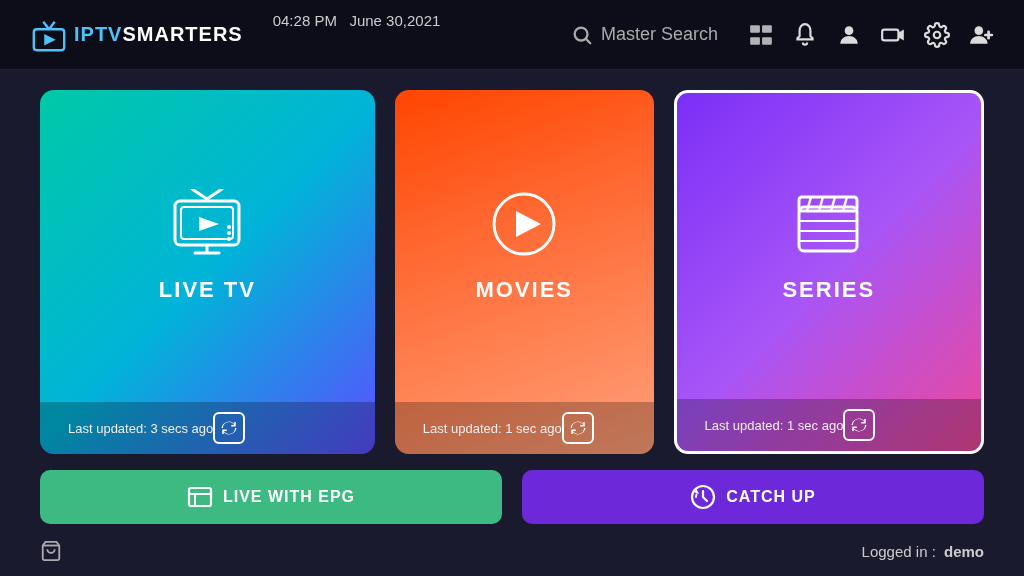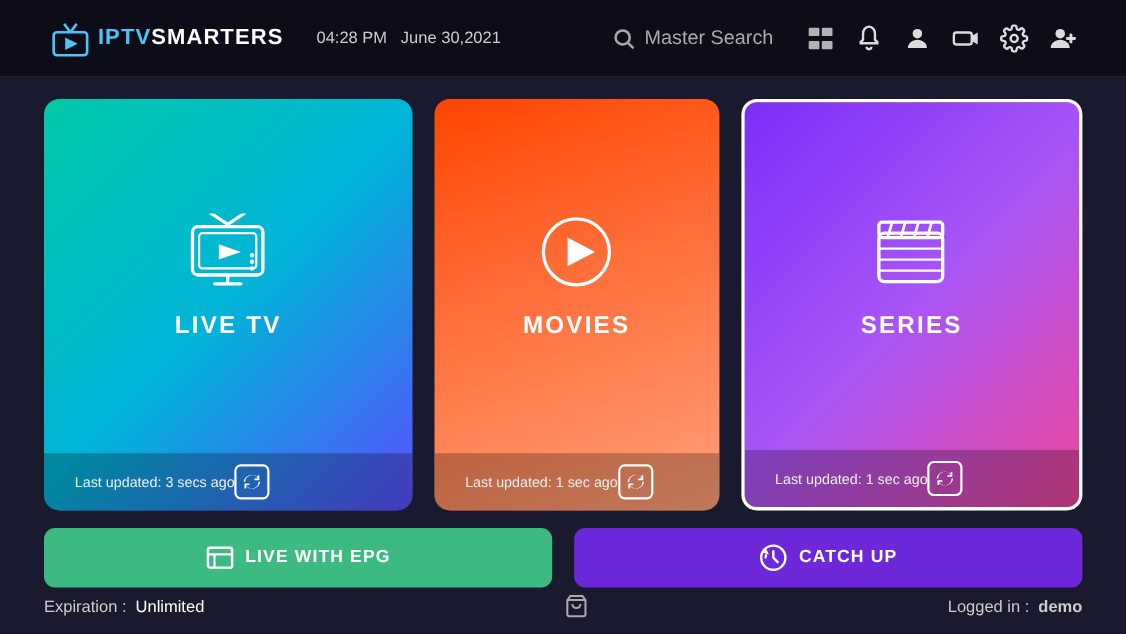--- a/index.html
+++ b/index.html
@@ -9,22 +9,21 @@
       background: #1a1a2e;
       font-family: 'Arial', sans-serif;
       color: white;
       overflow: hidden;
       position: relative;
     }
 
     
     .header {
       display: flex;
-      align-items: center;
-      padding: 12px 45px;
+      padding: 12px 30px;
       background: #0d0d1a;
       height: 70px;
       border-bottom: 1px solid #222;
     }
     .logo {
       display: flex;
       align-items: center;
       margin-right: 30px;
     }
     .logo-icon {
@@ -151,21 +150,21 @@
       align-items: center;
       justify-content: center;
       cursor: pointer;
       background: transparent;
     }
 
     
     .bottom-row {
       display: flex;
       gap: 20px;
-      margin-bottom: 2px;
+      margin-bottom: 12px;
     }
 
     .bottom-btn {
       flex: 1;
       background: #4caf89;
       background: #3db87a;
       border-radius: 10px;
       padding: 14px 16px;
       display: flex;
       align-items: center;
@@ -373,24 +372,20 @@
         <path d="M13 7v6l4 4" stroke="white" stroke-width="2.2" stroke-linecap="round" stroke-linejoin="round"></path>
         <path d="M6 13 a7 7 0 0 1 0.5-2.5" stroke="white" stroke-width="2" stroke-linecap="round"></path>
         <polygon points="3,8 9,10 6,4" fill="white"></polygon>
       </svg>
       <span>CATCH UP</span>
     </div>
 
   </div>
 
   <div class="footer-info">
-    <div>
-      <span>Expiration :</span>
-      <span style="color:white;font-weight:500;margin-left:4px;">Unlimited</span>
-    </div>
     <div class="footer-center">
       <svg width="22" height="22" viewBox="0 0 24 24" fill="none">
         <path d="M6 2L3 6v14a2 2 0 002 2h14a2 2 0 002-2V6l-3-4z" stroke="#aaa" stroke-width="2" fill="none"></path>
         <line x1="3" y1="6" x2="21" y2="6" stroke="#aaa" stroke-width="2"></line>
         <path d="M16 10a4 4 0 01-8 0" stroke="#aaa" stroke-width="2"></path>
       </svg>
     </div>
     <div>
       <span>Logged in :</span>
       <strong style="margin-left:4px;">demo</strong>

